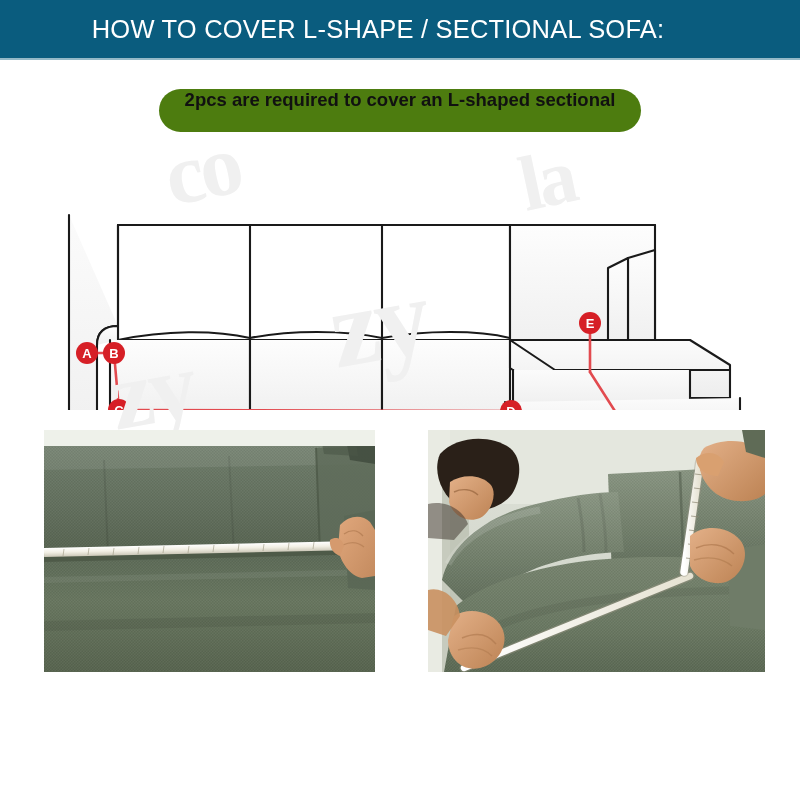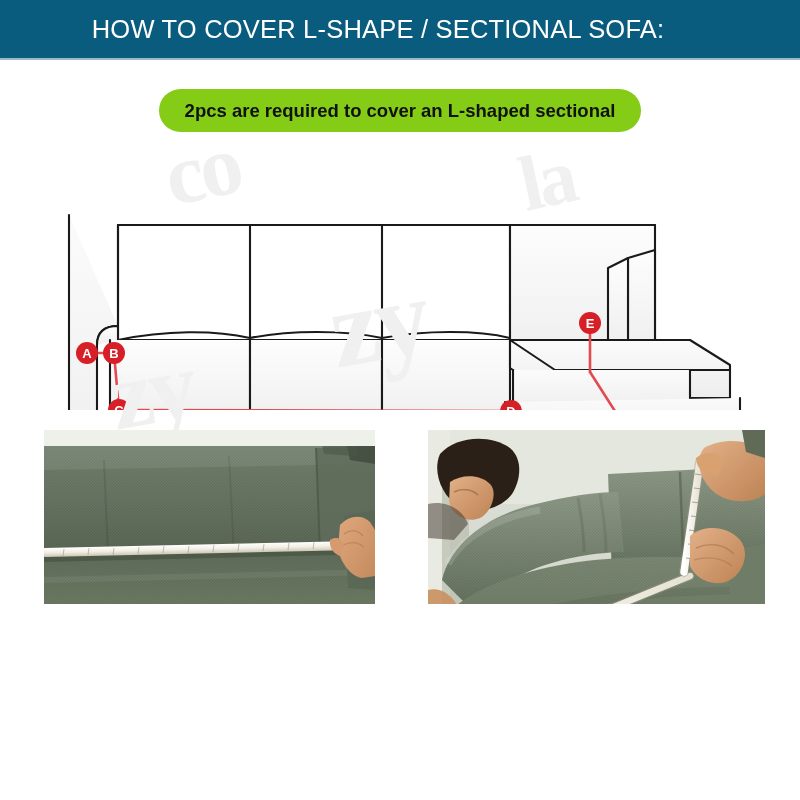--- a/index.html
+++ b/index.html
@@ -10,21 +10,21 @@
     width: 800px;
     height: 800px;
     background: #ffffff;
     font-family: "Liberation Sans", sans-serif;
     overflow: hidden;
     position: relative;
   }
   #page {
     position: relative;
     width: 800px;
-    height: 604px;
+    height: 800px;
     background: #ffffff;
     overflow: hidden;
   }
 
   
   .header-bar {
     position: absolute;
     left: 0; top: 0;
     width: 800px;
     height: 58px;
@@ -54,25 +54,25 @@
 
   
   .pill-wrap {
     position: absolute;
     left: 0; top: 89px;
     width: 800px;
     display: flex;
     justify-content: center;
   }
   .pill {
-    background: #84cc16;
+    background: #4d7c0f;
     border-radius: 24px;
     height: 43px;
     display: flex;
-    align-items: center;
+    align-items: flex-start;
     padding: 0 26px;
   }
   .pill-text {
     color: #111111;
     font-size: 18.5px;
     font-weight: bold;
     white-space: nowrap;
   }
 
   

